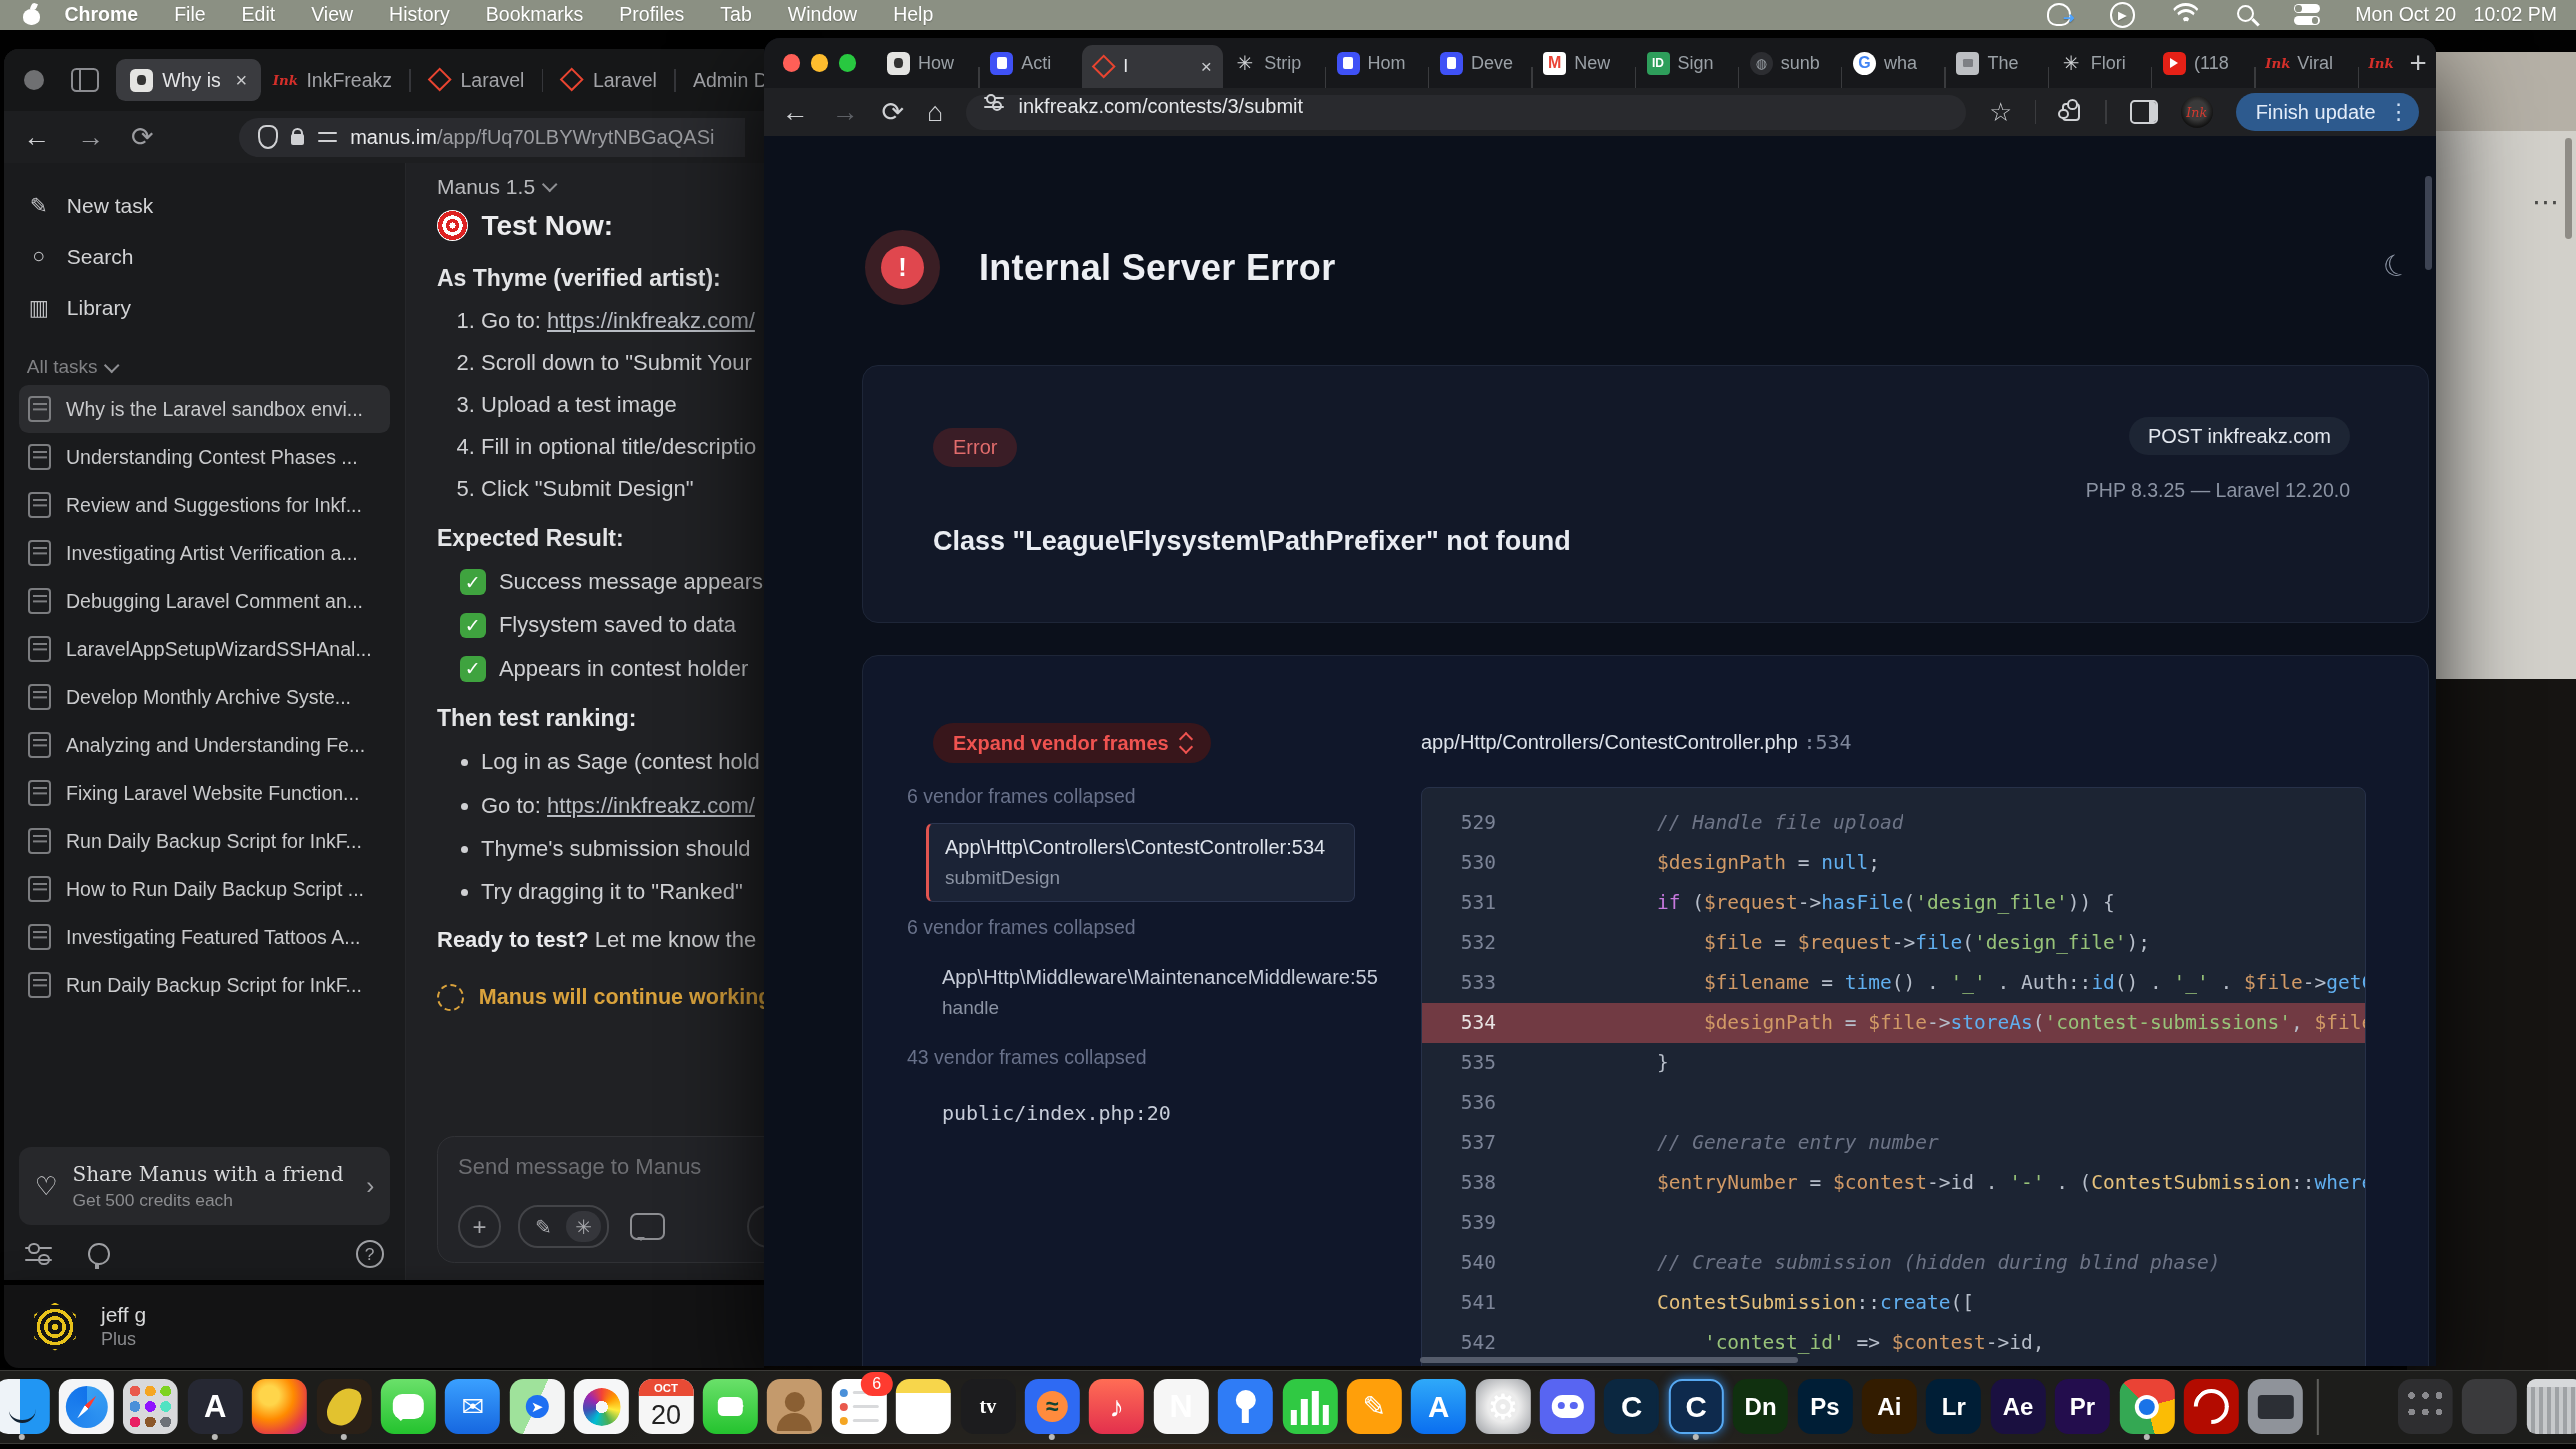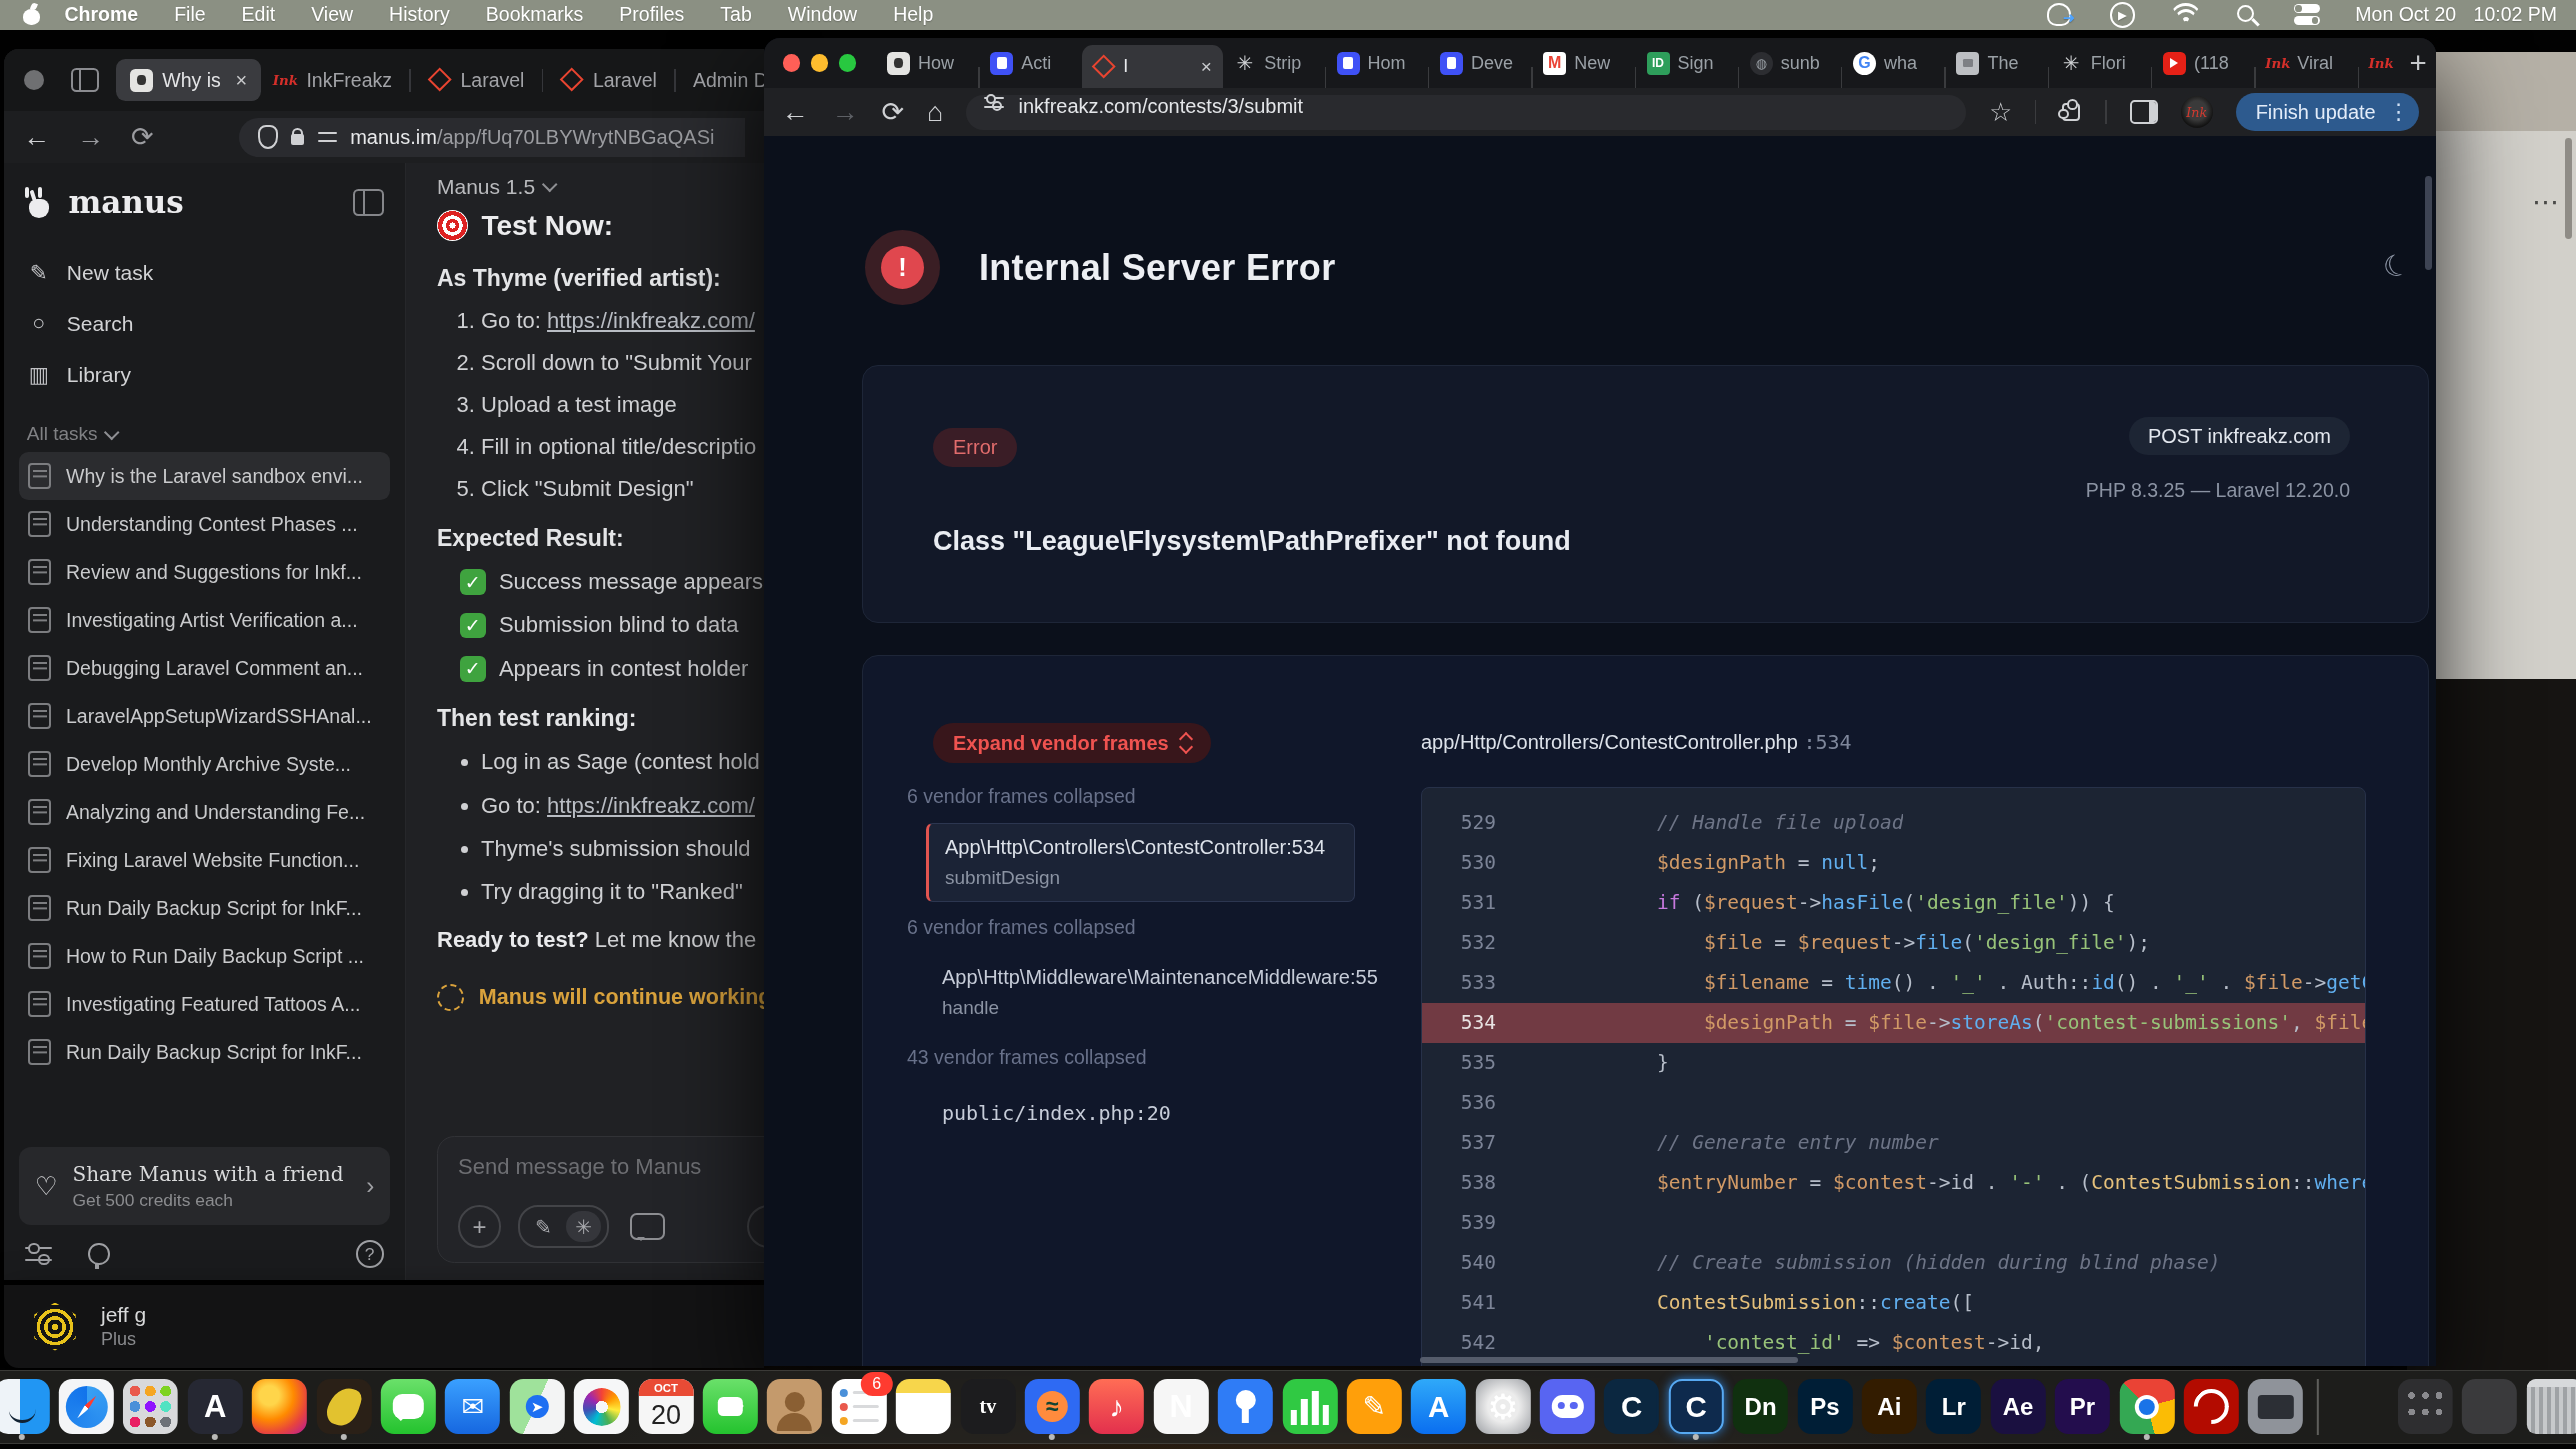--- a/index.html
+++ b/index.html
@@ -373,30 +373,20 @@
       <span class="navarr">⟳</span>
       <div class="url-pill">
         <span class="shield"></span>
         <span class="lock"></span>
         <span class="tune"></span>
         <span class="urltxt"><span class="host">manus.im</span><span class="path">/app/fUq70LBYWrytNBGaQASi</span></span>
       </div>
     </div>
     <div class="lt-body">
       <aside class="m-sidebar">
-        <div class="logo-row">
-          <span class="handlogo">
-              <s></s>
-              <s></s>
-              <s></s>
-              <b></b>
-            </span>
-          <span class="wordmark">manus</span>
-          <span class="collapse-ic"></span>
-        </div>
         <div id="manusNav">
             <div class="snav">
               <span class="nico">✎</span>
               <span>New task</span>
             </div>
             <div class="snav">
               <span class="nico">○</span>
               <span>Search</span>
             </div>
             <div class="snav">
@@ -498,21 +488,21 @@
               <li>Click "Submit Design"</li>
             </ol>
             <h2>Expected Result:</h2>
             <ul class="checks">
               <li>
                 <span class="chk">✓</span>
                 <span>Success message appears</span>
               </li>
               <li>
                 <span class="chk">✓</span>
-                <span>Submission blind to data</span>
+                <span>Flysystem saved to data</span>
               </li>
               <li>
                 <span class="chk">✓</span>
                 <span>Appears in contest holder</span>
               </li>
             </ul>
             <h2>Then test ranking:</h2>
             <ul class="dots">
               <li>Log in as Sage (contest hold</li>
               <li>Go to: <a href="#">https://inkfreakz.com/</a></li>

